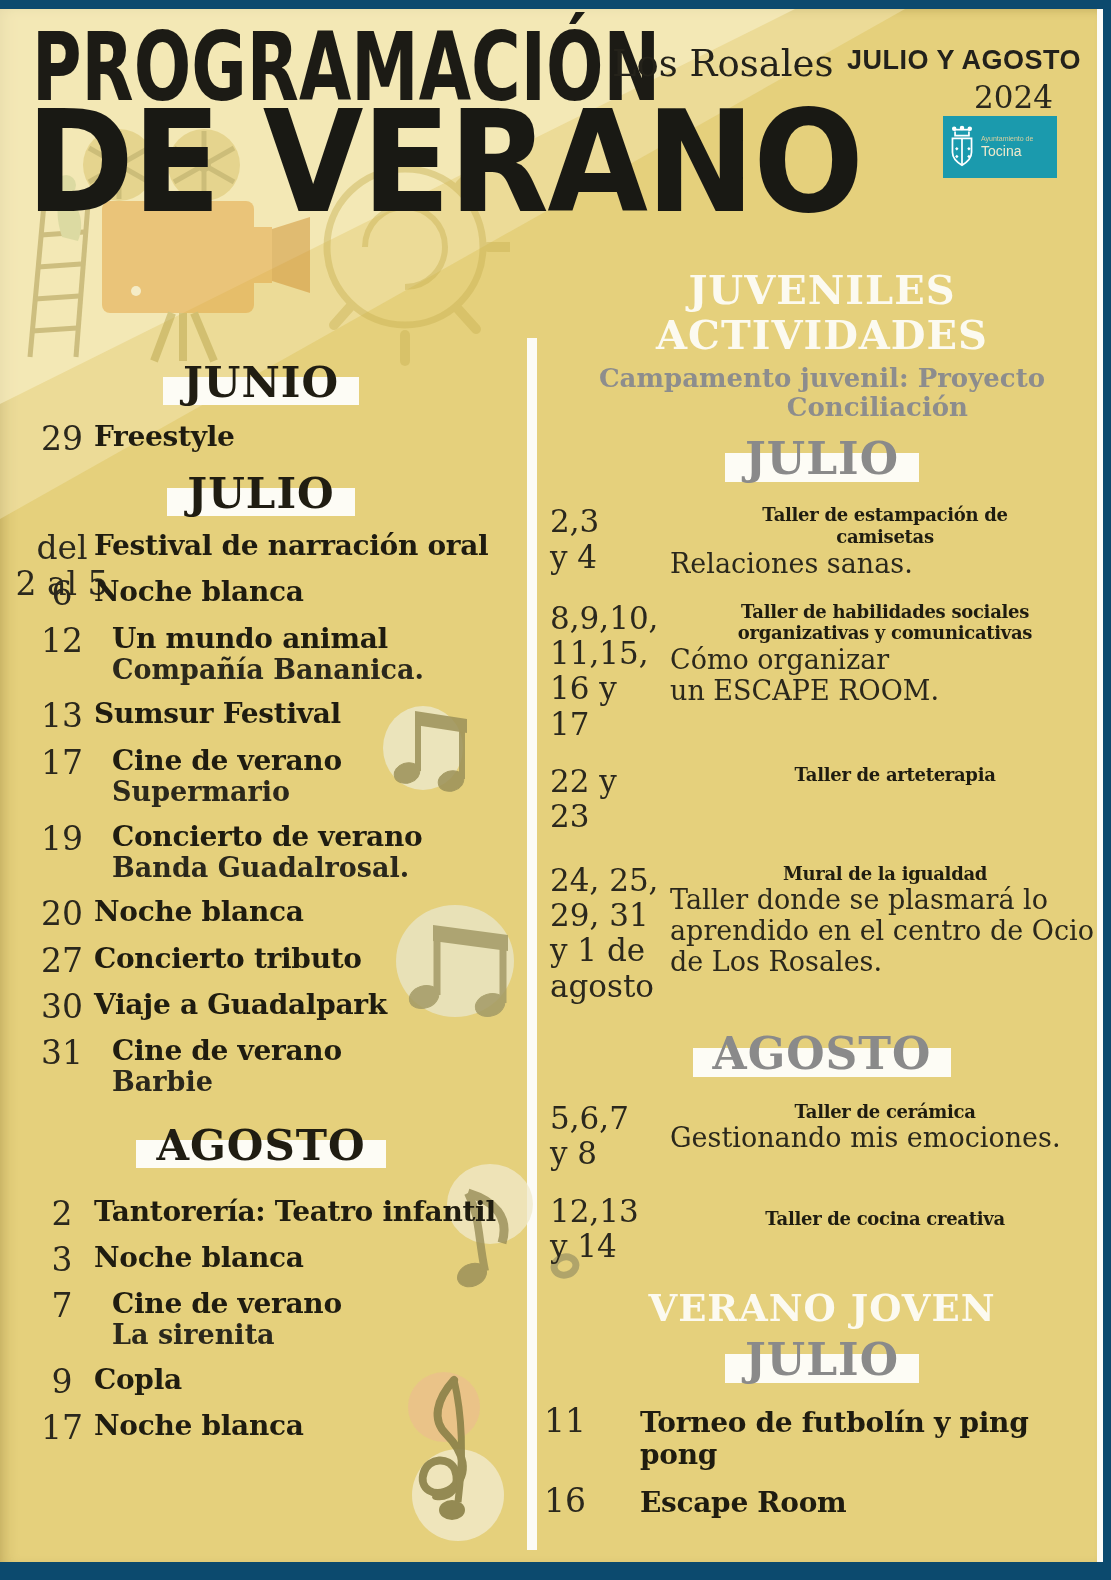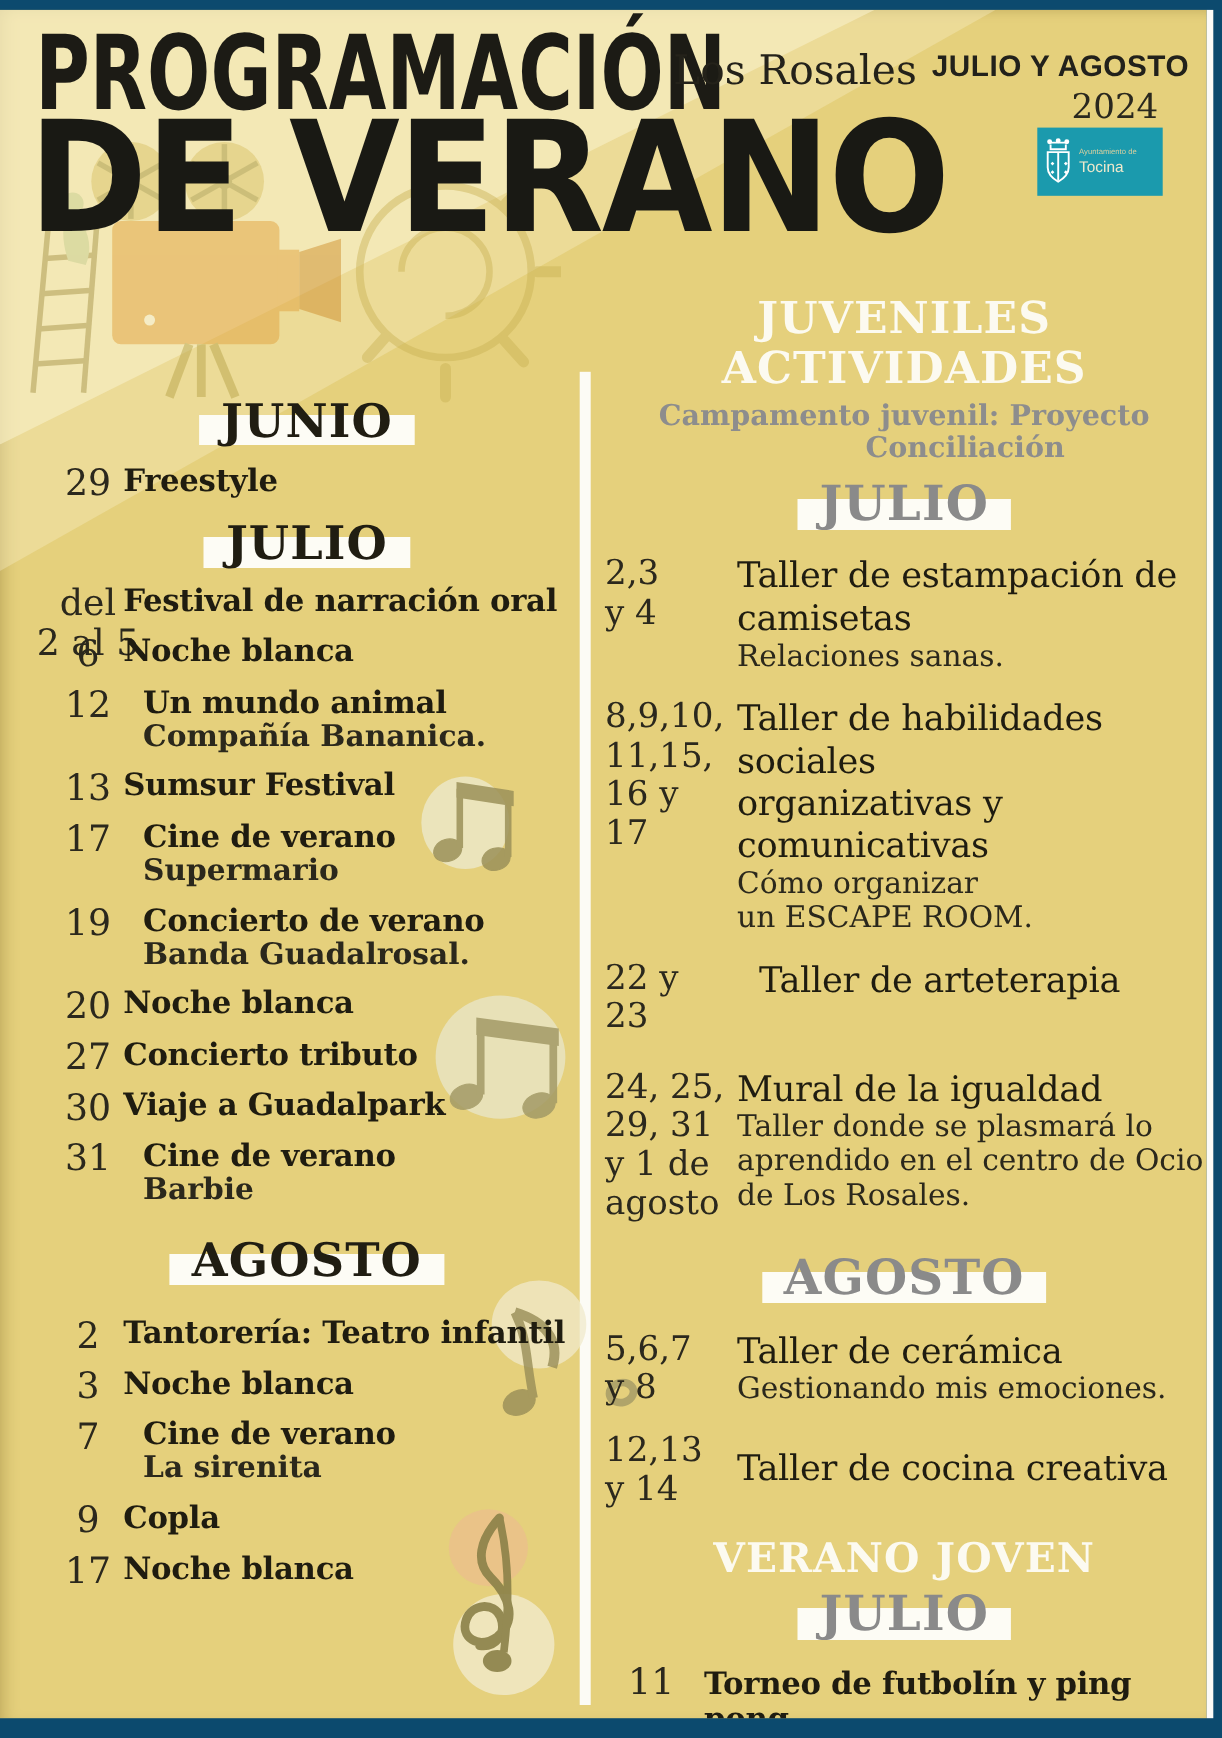--- a/index.html
+++ b/index.html
@@ -25,21 +25,21 @@
   .period-months{font-family:"Liberation Sans",sans-serif;font-weight:bold;font-size:27px;color:#22211b;letter-spacing:.5px;}
   .period-year{font-size:31px;color:#2a281e;margin-top:3px;margin-right:28px;}
   .logo{position:absolute;left:943px;top:107px;width:114px;height:62px;background:#1b9aad;display:flex;align-items:center;padding:0 6px;box-sizing:border-box;}
   .crest{flex:none;margin-right:6px;}
   .logo-caption{line-height:1.15;}
   .logo-cap1{font-family:"Liberation Sans",sans-serif;font-size:7px;color:#d8cf9f;}
   .logo-cap2{font-family:"Liberation Sans",sans-serif;font-size:14px;color:#efe9cc;}
 
   
   .divider{position:absolute;left:527px;top:329px;width:10px;height:1212px;background:#fcfbf5;}
-  .col-left{position:absolute;left:32px;top:347px;width:494px;}
+  .col-left{position:absolute;left:14px;top:347px;width:494px;}
   .col-right{position:absolute;left:544px;top:259px;width:556px;}
 
   .mh-wrap{text-align:center;}
   .mh{display:inline-block;font-weight:bold;padding:2px 20px 0;
       background:linear-gradient(to bottom, rgba(253,252,245,0) 42%, #fdfcf5 42%, #fdfcf5 96%, rgba(253,252,245,0) 96%);}
   .mh-dark{font-size:42px;color:#201d12;letter-spacing:1px;}
   .mh-gray{font-size:44px;color:#8a8a8a;letter-spacing:1px;}
   .mw-junio{margin-bottom:14px;}
   .mw-julio{margin-top:4px;margin-bottom:12px;}
   .mw-agosto{margin-top:22px;margin-bottom:26px;}
@@ -56,25 +56,25 @@
   .row.c .date{position:absolute;left:0;top:0;width:96px;}
   .row.c .content{margin-left:80px;margin-right:4px;text-align:left;padding-left:0;}
 
   .white-h{font-weight:bold;color:#fcfaf0;text-align:center;}
   .r-header{font-size:40px;line-height:1.12;letter-spacing:1px;margin-bottom:6px;}
   .r-sub1{font-weight:bold;font-size:26px;color:#8d8d8d;text-align:center;line-height:1.15;}
   .r-sub2{font-weight:bold;font-size:26px;color:#8d8d8d;text-align:right;padding-right:132px;line-height:1.15;margin-bottom:8px;}
   .rrow{display:flex;margin-bottom:22px;}
   .rrow .date{flex:none;width:110px;padding-left:6px;font-size:31px;color:#2b281d;white-space:pre-line;line-height:1.14;}
   .rrow .content{flex:1;padding-left:10px;}
-  .rrow .title{font-weight:normal;font-size:32px;color:#1f1c10;line-height:1.2;letter-spacing:-.3px;white-space:pre-line;}
+  .rrow .title{font-weight:bold;font-size:18px;color:#1f1c10;line-height:1.2;letter-spacing:-.3px;white-space:pre-line;text-align:center;}
   .rrow .sub{font-size:27px;color:#2b281c;line-height:1.15;white-space:pre-line;}
   .v-header{font-size:37px;letter-spacing:1px;margin-top:14px;margin-bottom:2px;}
   .vrow{display:flex;margin-bottom:9px;align-items:baseline;}
-  .vrow .date{flex:none;width:96px;text-align:center;font-size:33px;color:#2b281d;}
+  .vrow .date{flex:none;width:96px;text-align:left;font-size:33px;color:#2b281d;}
   .vrow .title{flex:1;font-weight:bold;font-size:28px;color:#1f1c10;letter-spacing:-.3px;line-height:1.15;}
 
   
   .deco{position:absolute;pointer-events:none;}
   .circ{position:absolute;border-radius:50%;pointer-events:none;}
 </style>
 </head>
 <body>
 
 <div class="page">

